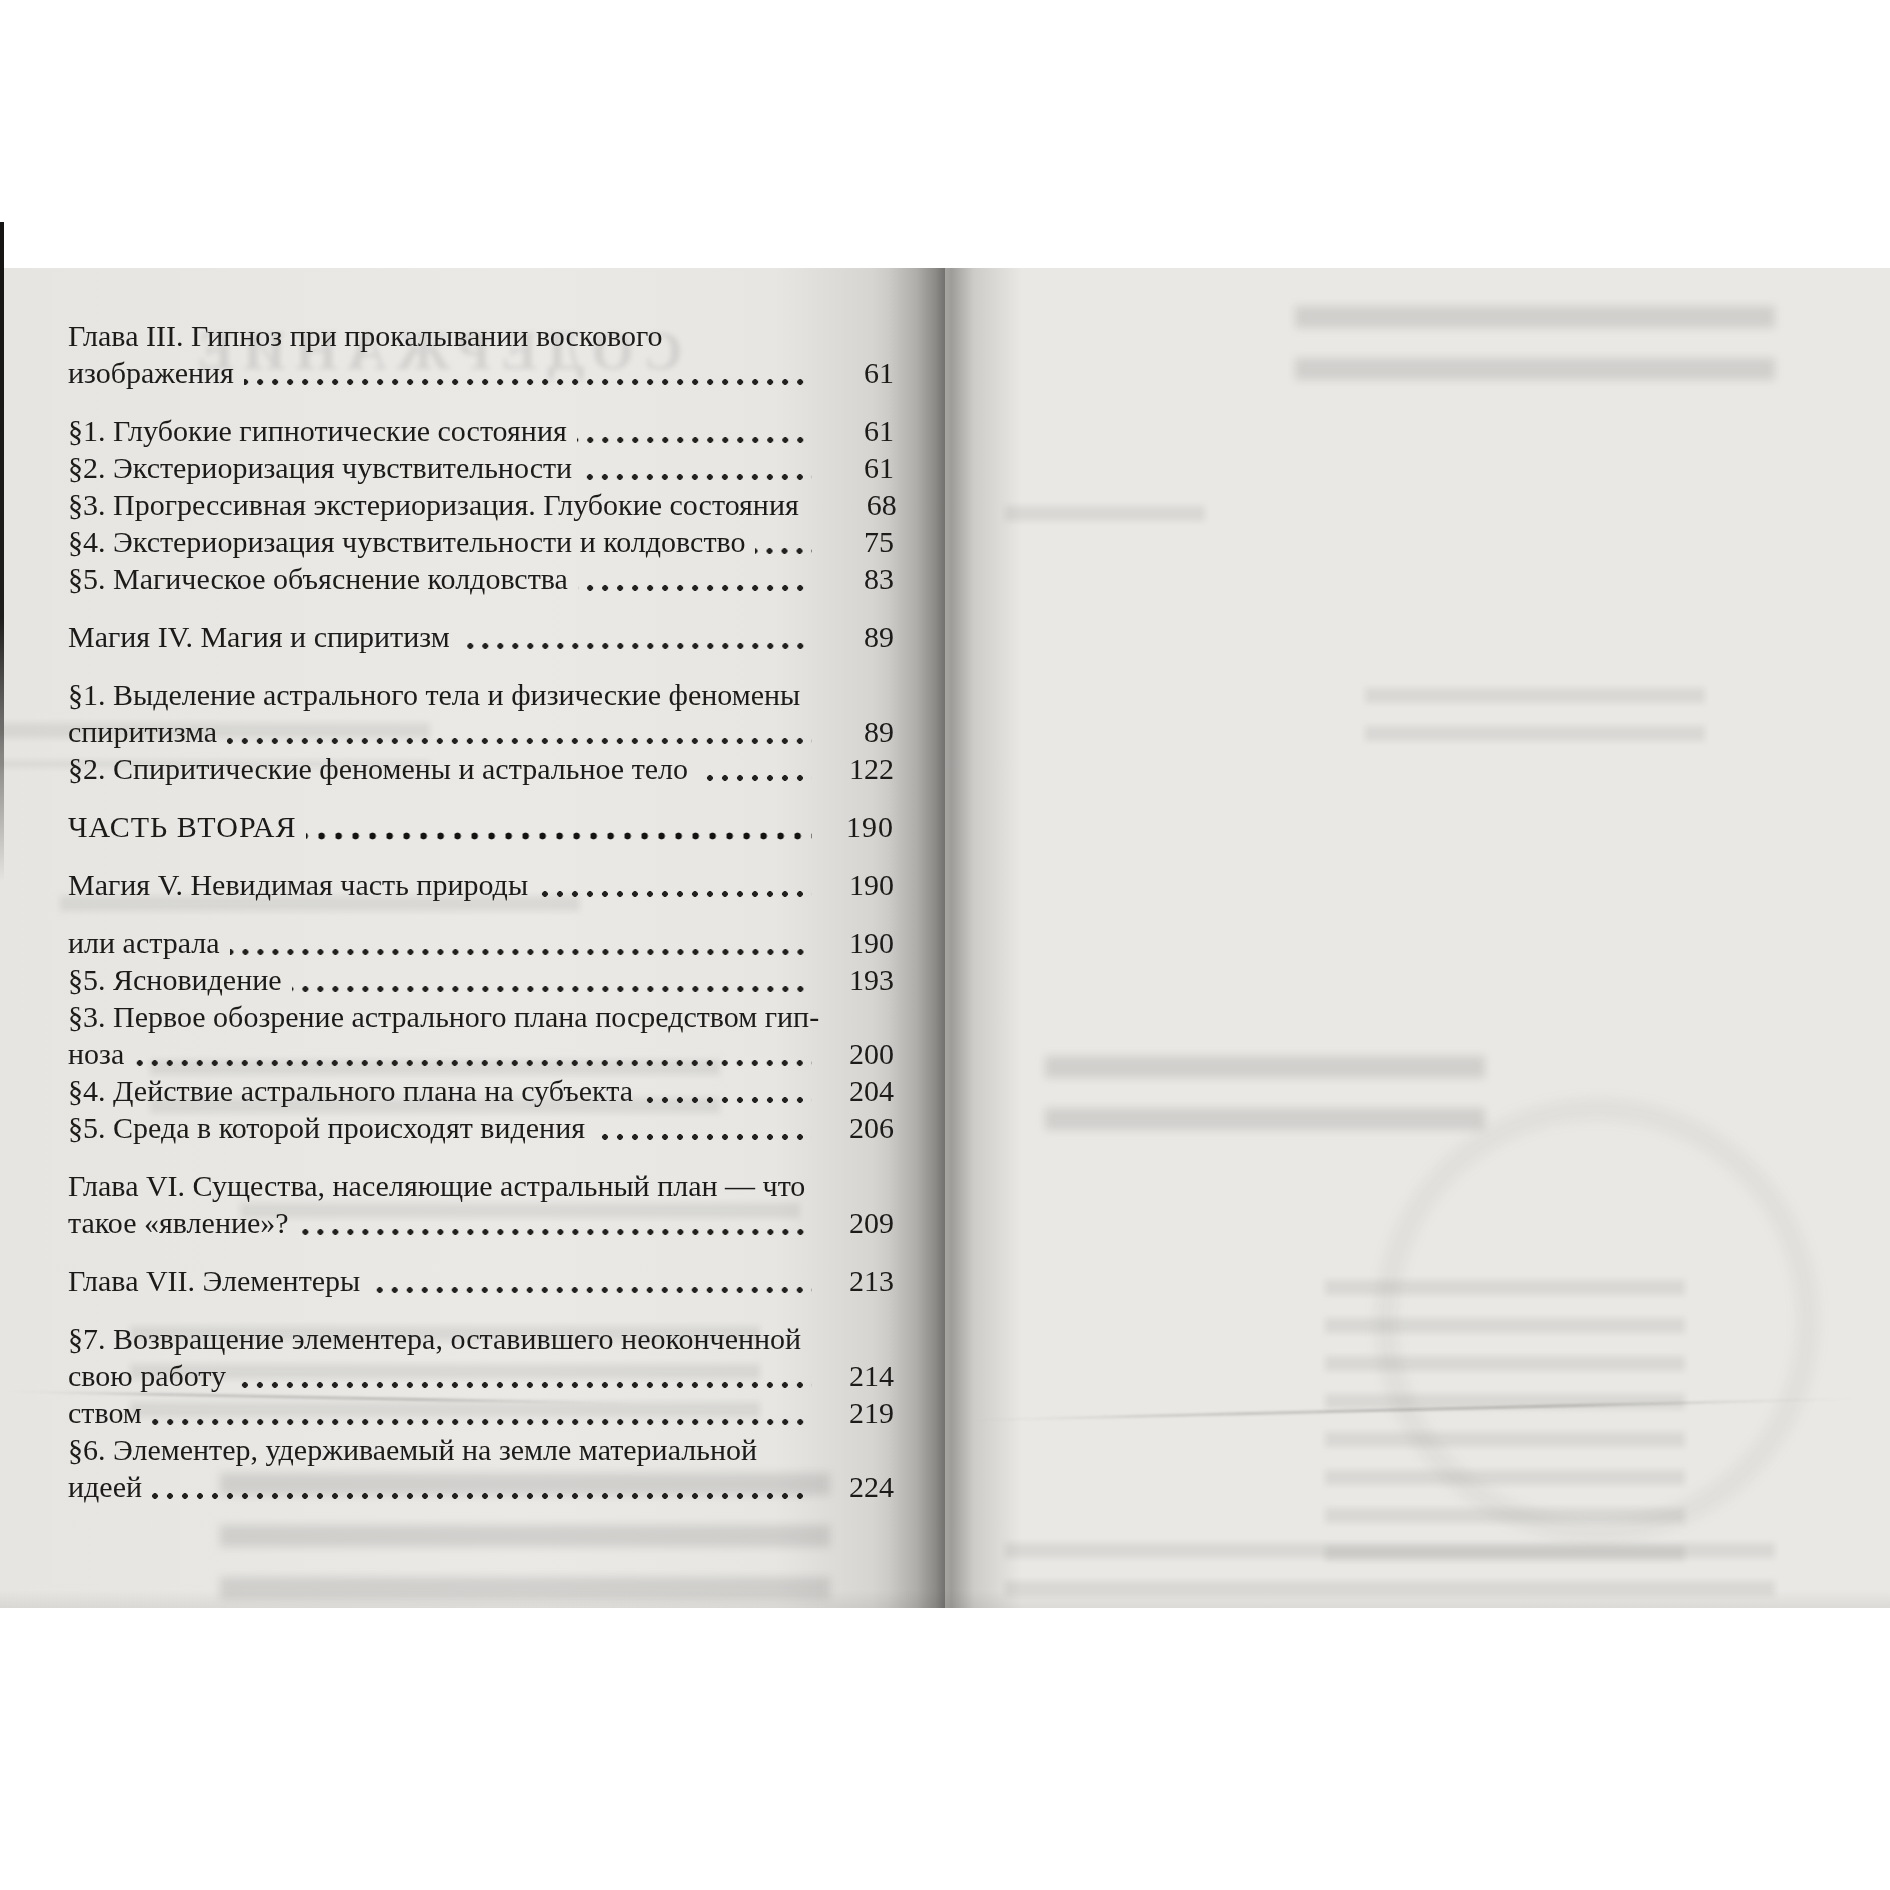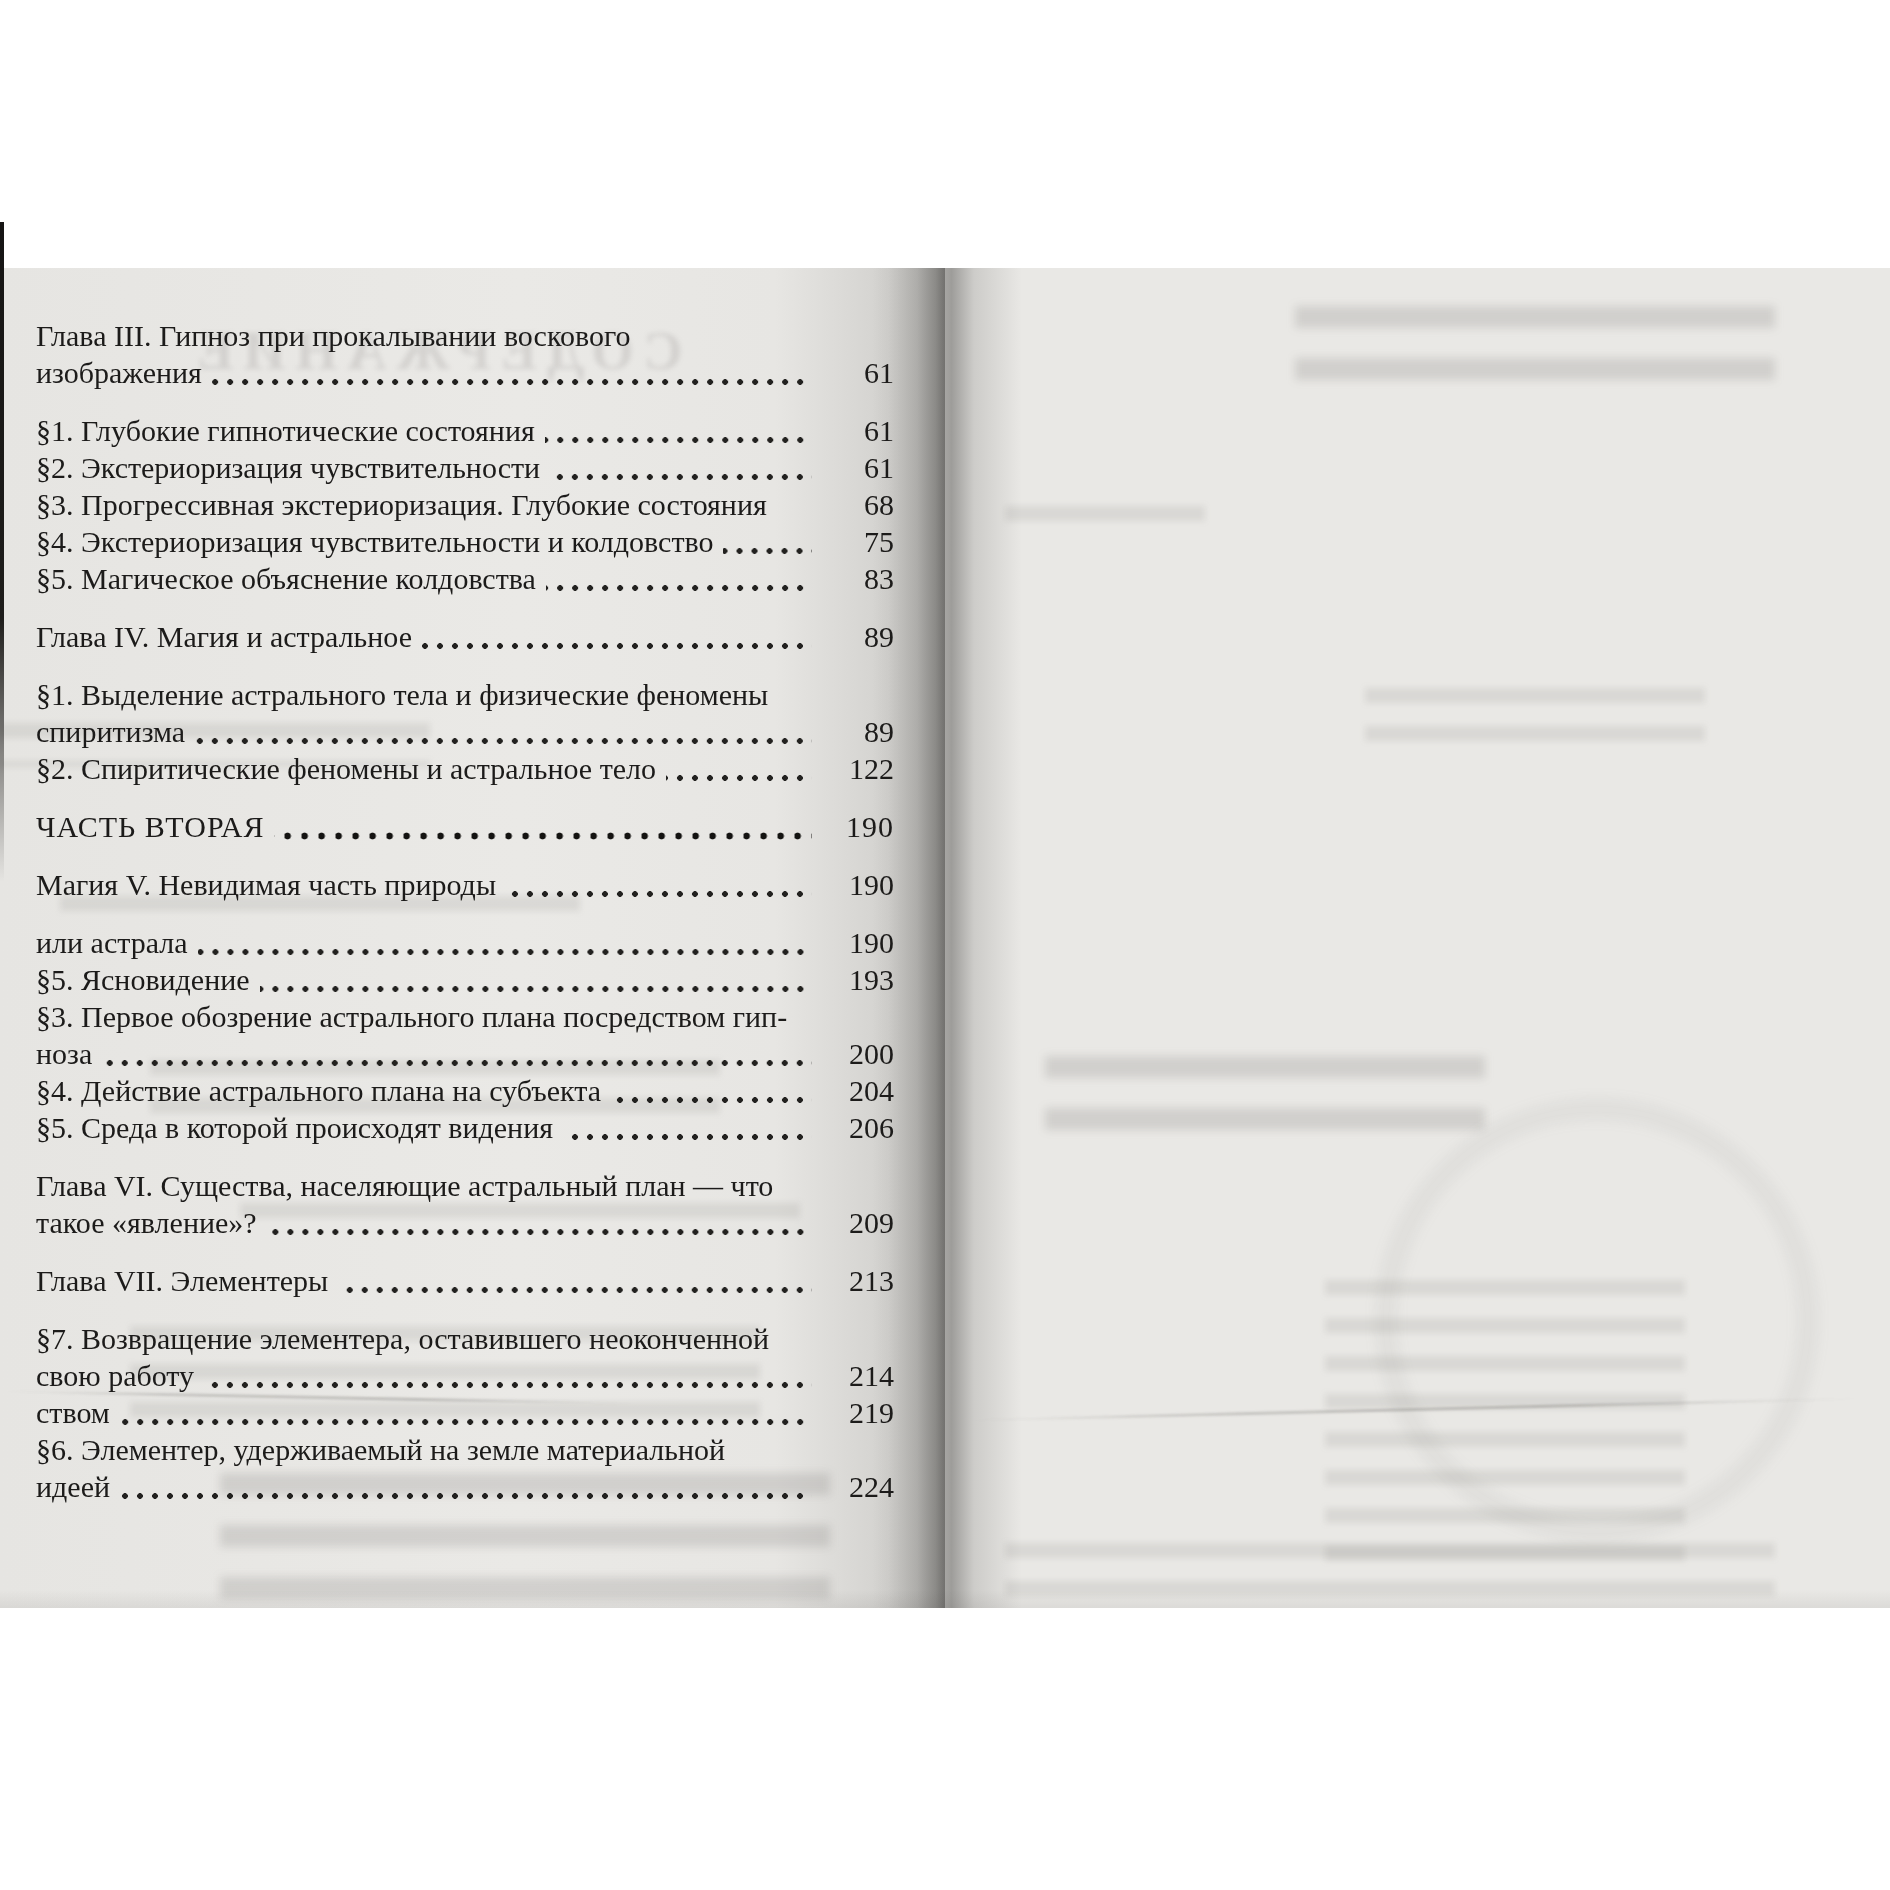--- a/index.html
+++ b/index.html
@@ -43,21 +43,21 @@
     position:absolute;left:0;bottom:0;width:100%;height:18px;
     background:linear-gradient(to bottom,rgba(60,58,55,0) 0%,rgba(60,58,55,0.08) 100%);
   }
 
   
   .toc{position:absolute;color:#1c1b1a;}
   .toc-left{left:36px;top:28px;width:858px;font-size:30px;line-height:37px;}
   .entry{margin:0;}
   .entry-chapter,.entry-part{margin-top:21px;margin-bottom:21px;}
   .entry-part{font-weight:normal;letter-spacing:1px;}
-  .row{display:flex;align-items:flex-end;height:37px;white-space:nowrap;}
+  .row{display:flex;align-items:flex-end;height:37px;white-space:nowrap;margin-left:32px;}
   .txt{flex:0 0 auto;}
   .leader{
     display:block;flex:1 1 8px;min-width:6px;height:14px;
     margin:0 10px 5px 10px;
     background-image:radial-gradient(circle at 3px 10px,#22211f 2.6px,rgba(0,0,0,0) 3.1px);
     background-size:15px 14px;background-repeat:repeat-x;
     background-position:right bottom;
   }
   .entry-part .leader{
     background-image:radial-gradient(circle at 3px 10px,#141311 3.2px,rgba(0,0,0,0) 3.7px);
@@ -152,21 +152,21 @@
         </div>
         <div class="entry entry-section">
           <div class="row">
             <span class="txt">§5. Магическое объяснение колдовства</span>
             <span class="leader"></span>
             <span class="num">83</span>
           </div>
         </div>
         <div class="entry entry-chapter">
           <div class="row">
-            <span class="txt">Глава IV. Магия и астральное</span>
+            <span class="txt">Магия IV. Магия и спиритизм</span>
             <span class="leader"></span>
             <span class="num">89</span>
           </div>
         </div>
         <div class="entry entry-section">
           <div class="row">
             <span class="txt">§1. Выделение астрального тела и физические феномены</span>
           </div>
           <div class="row">
             <span class="txt">спиритизма</span>

